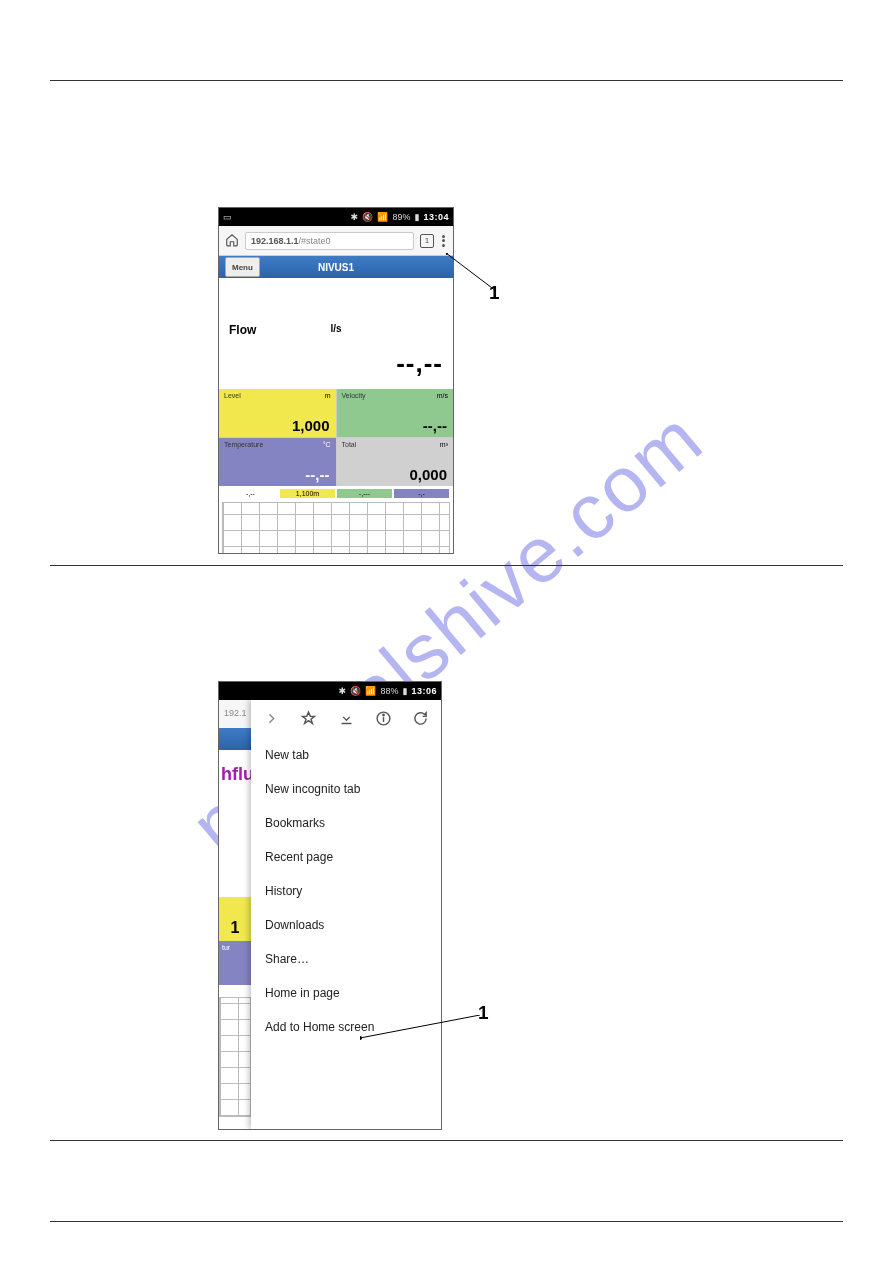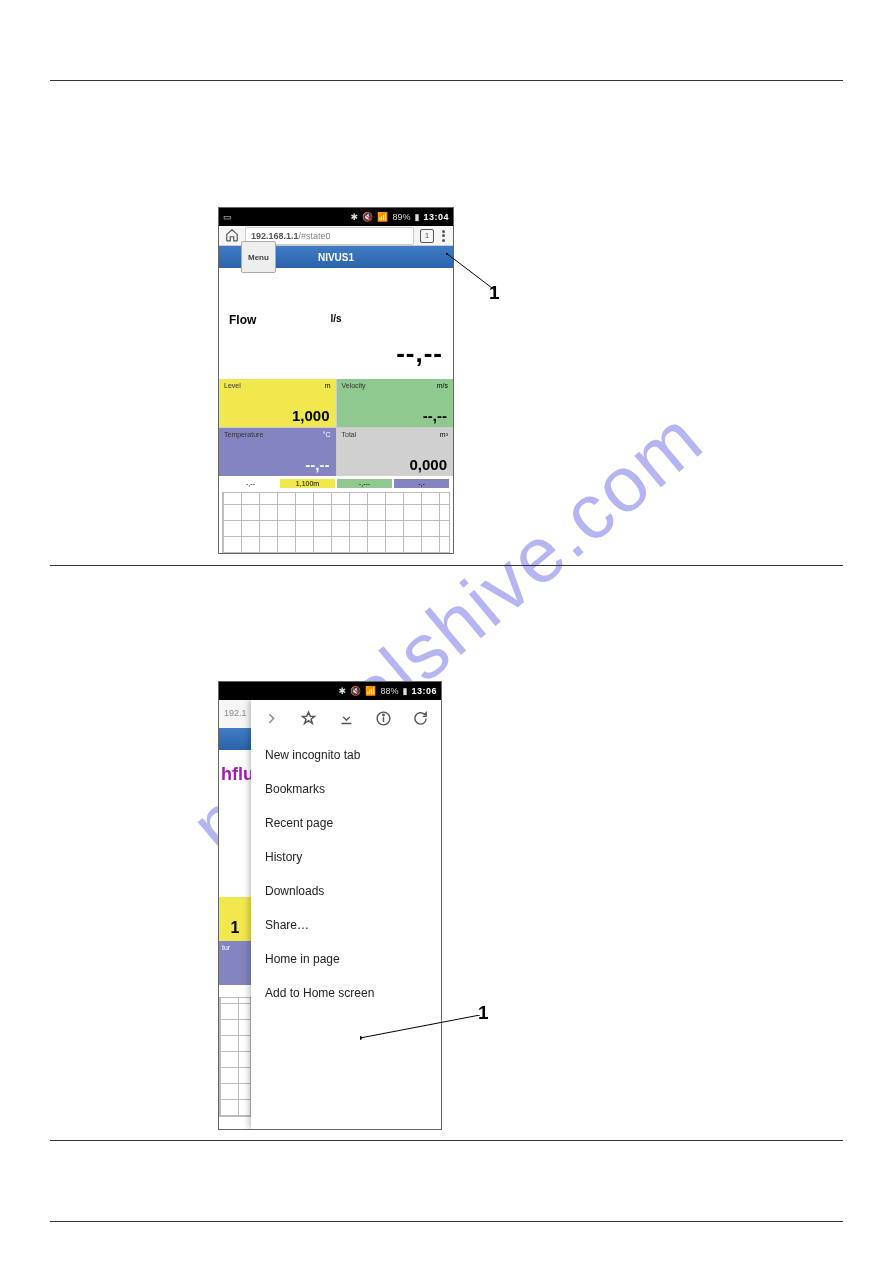--- a/index.html
+++ b/index.html
@@ -40,21 +40,21 @@
     display: flex;
     align-items: center;
     justify-content: flex-end;
     font-size: 9px;
     padding: 0 4px;
     gap: 4px;
   }
   .statusbar .left { margin-right: auto; }
   .statusbar .clock { font-weight: bold; color: #fff; letter-spacing: 0.5px; }
   .urlbar {
-    height: 20px;
+    height: 30px;
     background: #f6f6f6;
     border-bottom: 1px solid #ccc;
     display: flex;
     align-items: center;
     gap: 6px;
     padding: 0 6px;
   }
   .home-icon svg { width: 14px; height: 14px; }
   .urlfield {
     flex: 1;
@@ -85,22 +85,22 @@
     align-items: center;
     color: #fff;
     font-size: 10px;
     font-weight: bold;
     position: relative;
   }
   .menubtn {
     background: #eee;
     border: 1px solid #aaa;
     border-radius: 2px;
-    margin-left: 22px;
-    height: 32px;
+    margin-left: 6px;
+    height: 20px;
     padding: 0 6px;
     font-size: 8px;
     color: #444;
     display: flex; align-items: center;
   }
   .apptitle { position: absolute; left: 0; right: 0; text-align: center; }
   .flowcard {
     padding: 6px 10px 10px 10px;
     margin-top: 39px;
   }
@@ -321,20 +321,23 @@
       <span><svg viewBox="0 0 24 24" fill="none" stroke="#555" stroke-width="2">
             <circle cx="12" cy="12" r="9"></circle>
             <line x1="12" y1="10" x2="12" y2="17"></line>
             <circle cx="12" cy="7" r="1" fill="#555"></circle>
           </svg></span>
       <span><svg viewBox="0 0 24 24" fill="none" stroke="#555" stroke-width="2">
             <path d="M20 12a8 8 0 1 1-2.3-5.7L20 4v5h-5"></path>
           </svg></span>
     </div>
     <div class="menu-item">
+        <span>New tab</span>
+      </div>
+    <div class="menu-item">
         <span>New incognito tab</span>
       </div>
     <div class="menu-item">
         <span>Bookmarks</span>
       </div>
     <div class="menu-item">
         <span>Recent page</span>
       </div>
     <div class="menu-item">
         <span>History</span>

